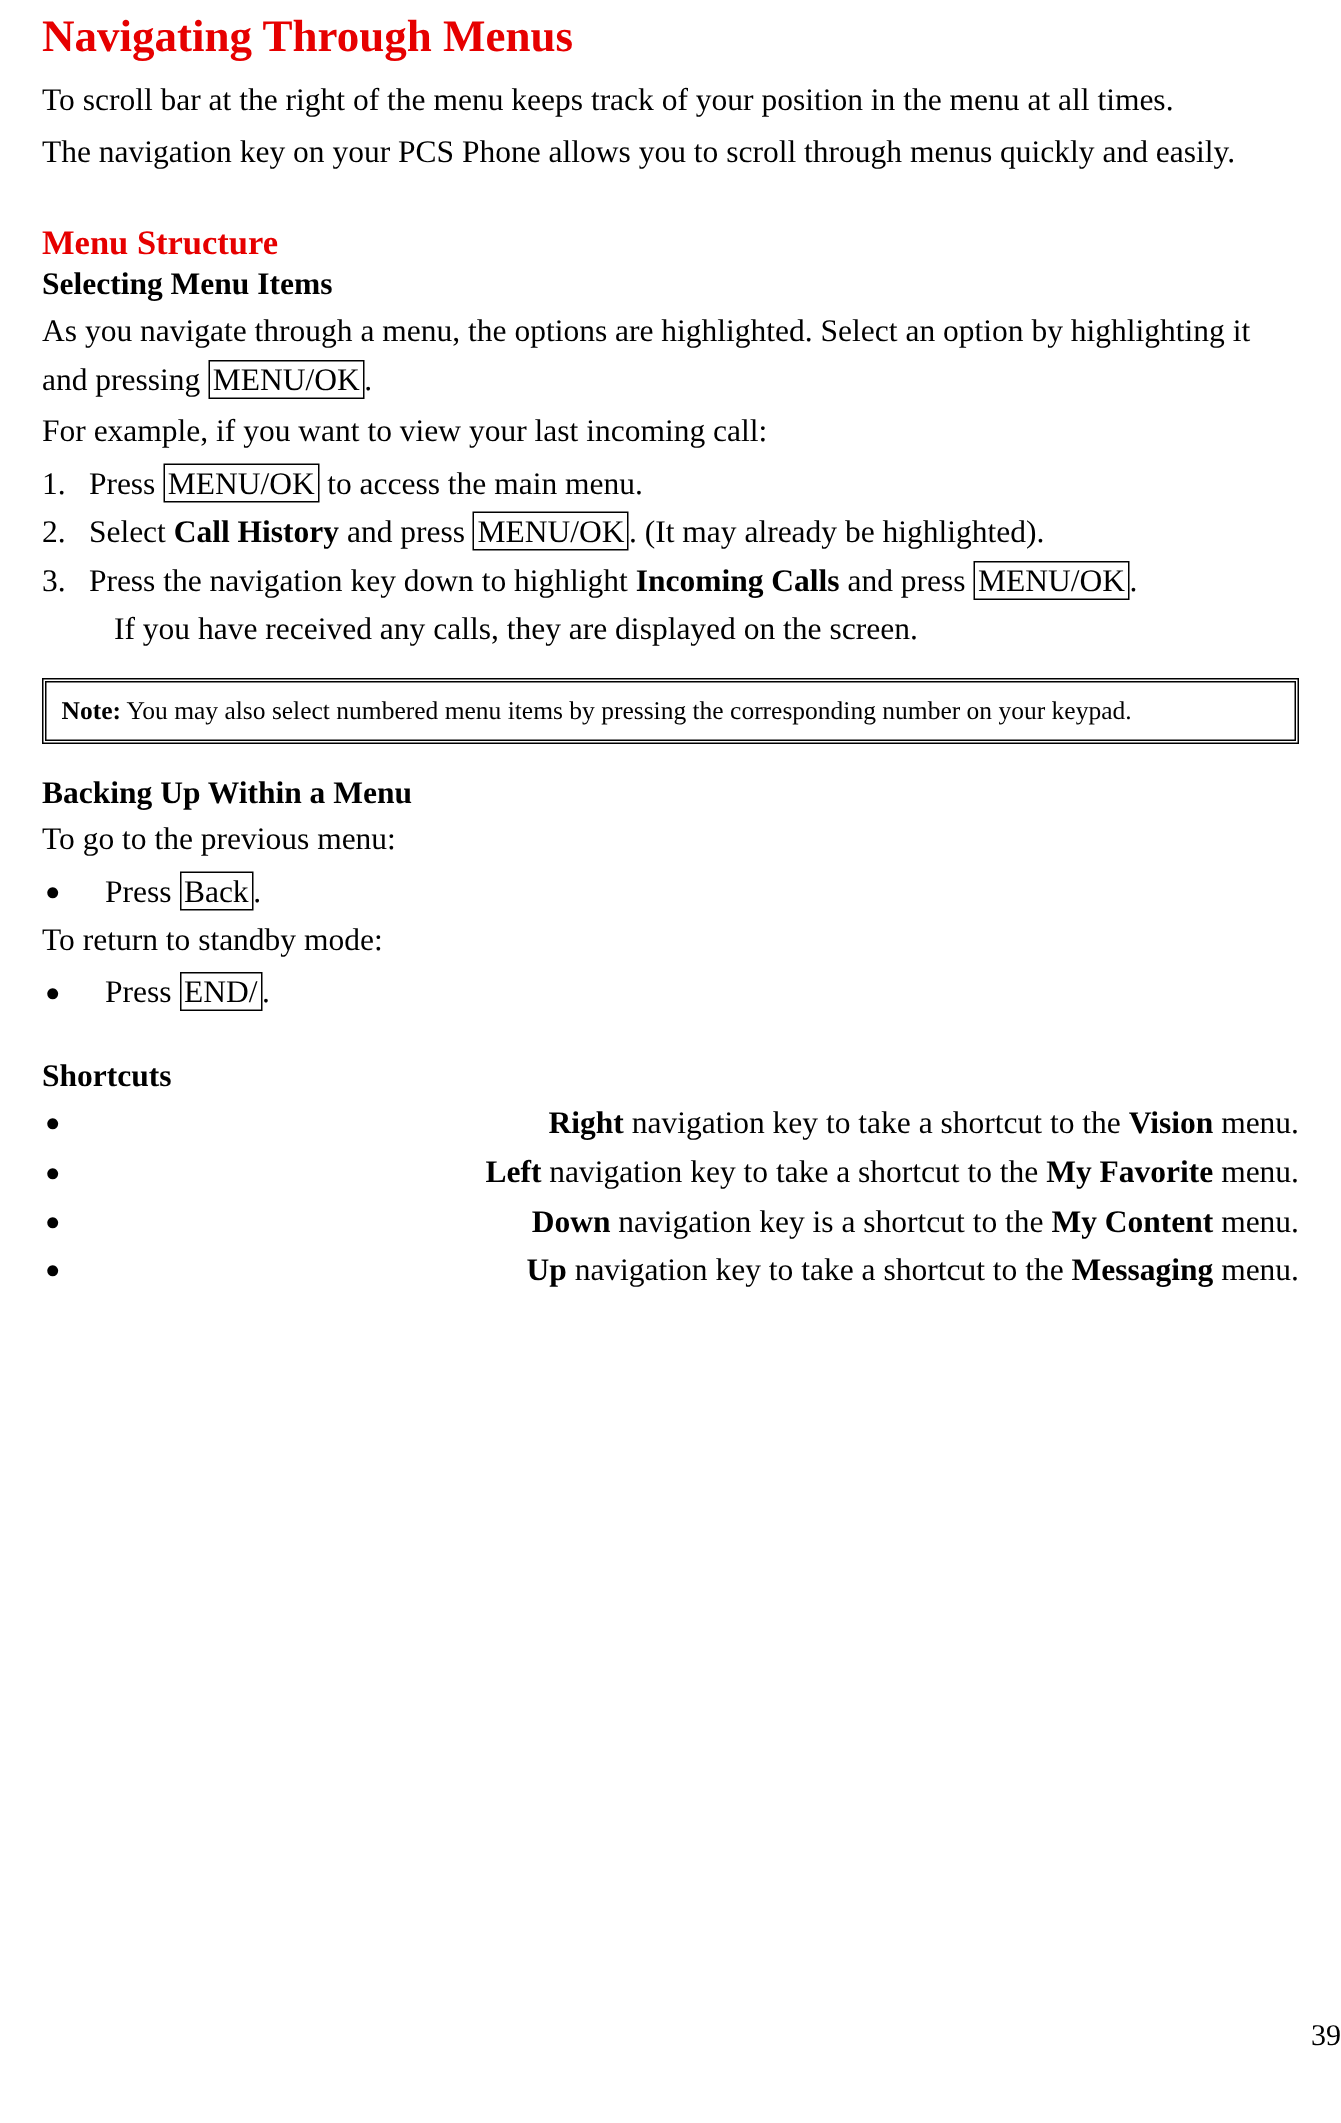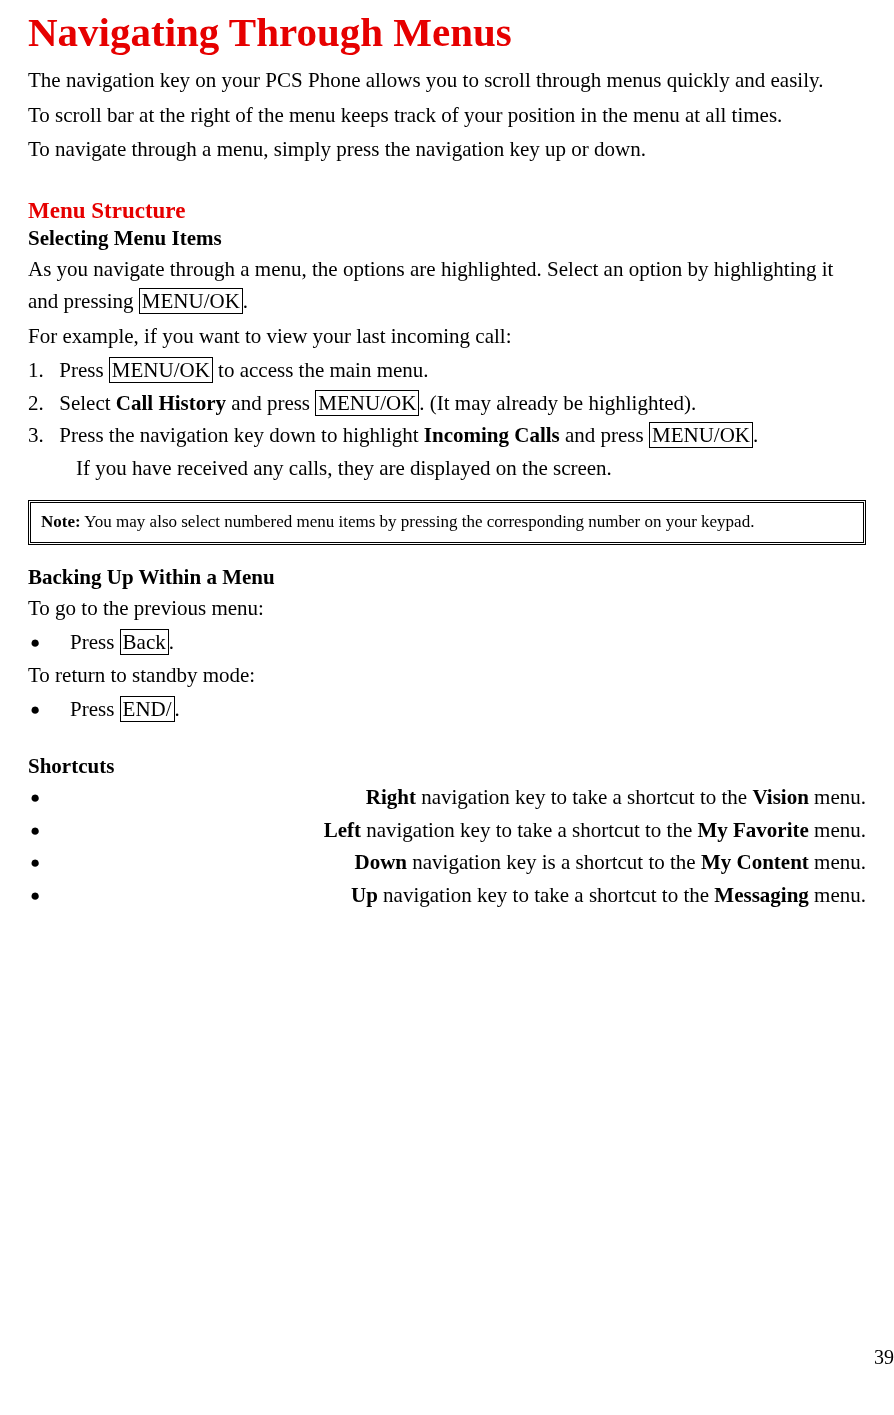--- a/index.html
+++ b/index.html
@@ -11,21 +11,21 @@
       padding: 0;
       box-sizing: border-box;
       background: #fff;
       position: relative;
     }
     .page {
       padding: 8px 28px 0 28px;
     }
     .h1 {
       color: #e60000;
-      font-size: 41px;
+      font-size: 30px;
       font-weight: bold;
       margin: 0 0 8px 0;
     }
     .h2 {
       color: #e60000;
       font-size: 23px;
       font-weight: bold;
       margin: 4px 0 2px 0;
     }
     .h3 {
@@ -116,23 +116,22 @@
       left: 0;
     }
   </style>
 </head>
 <body>
 
 <div class="page">
 
   <div class="h1">Navigating Through Menus</div>
 
+  <p>To scroll bar at the right of the menu keeps track of your position in the menu at all times.</p>
   <p>The navigation key on your PCS Phone allows you to scroll through menus quickly and easily.</p>
-  <p>To scroll bar at the right of the menu keeps track of your position in the menu at all times.</p>
-  <p>To navigate through a menu, simply press the navigation key up or down.</p>
 
   <div class="spacer"></div>
 
   <div class="h2">Menu Structure</div>
 
   <div class="h3">Selecting Menu Items</div>
 
   <p>
     <span>As you navigate through a menu, the options are highlighted. Select an option by highlighting it and pressing </span><span class="boxed-key">MENU/OK</span><span>.</span>
   </p>

